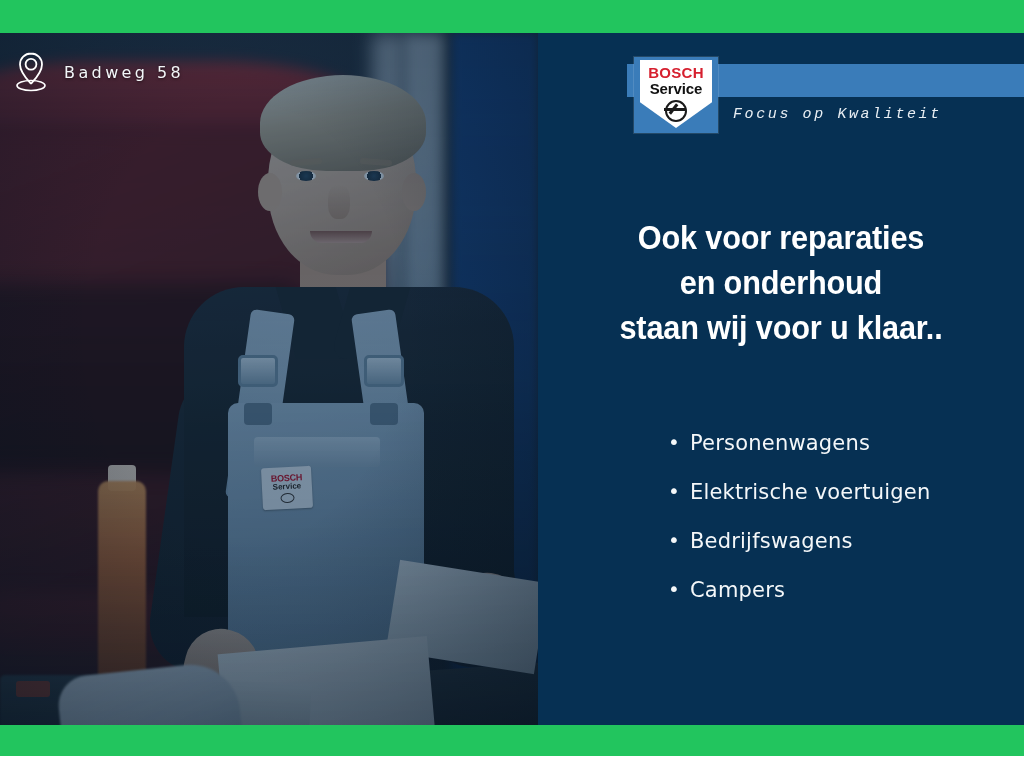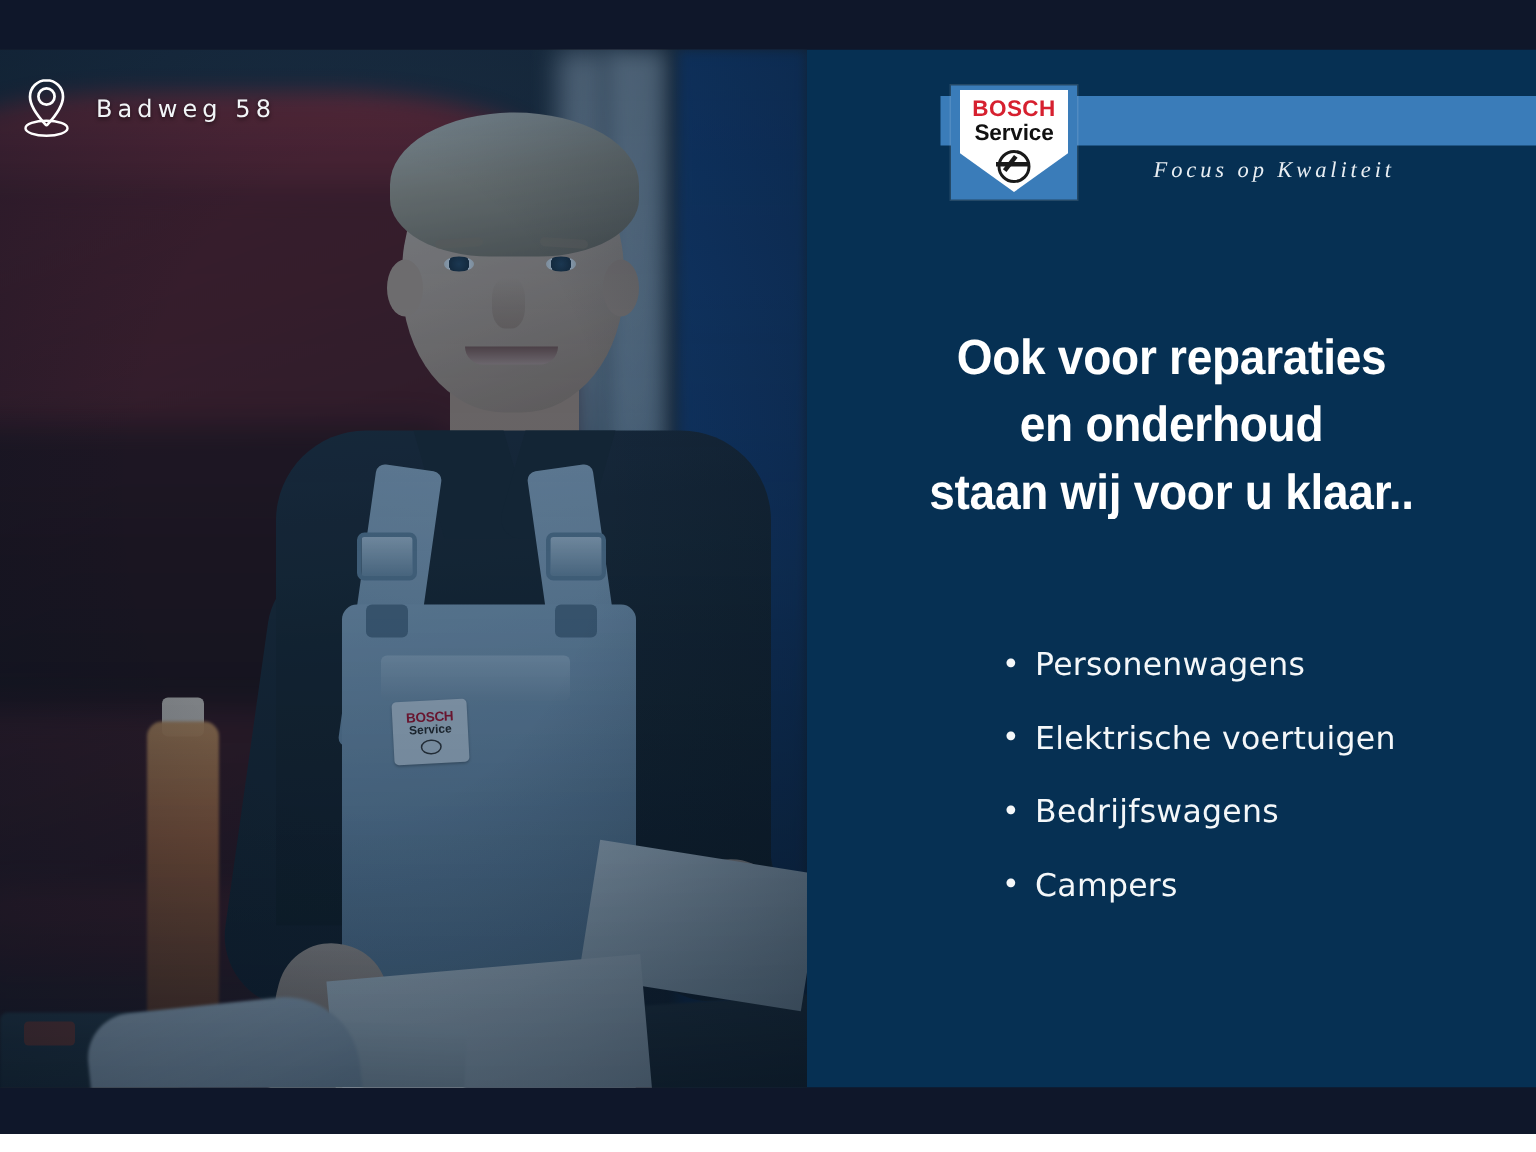--- a/index.html
+++ b/index.html
@@ -1,18 +1,18 @@
 <!DOCTYPE html>
 <html><head>
 <meta charset="utf-8">
 <style>
   html,body{margin:0;padding:0;background:#ffffff;}
   body{width:1024px;height:768px;overflow:hidden;font-family:"Liberation Sans",sans-serif;}
 
-  .stage{position:relative;width:1024px;height:756px;background:#0f172a;}
+  .stage{position:relative;width:1024px;height:756px;background:#22c55e;}
 
   
   .banner{position:absolute;left:0;top:33px;width:1024px;height:692px;overflow:hidden;}
 
   
   .photo{position:absolute;left:0;top:0;width:538px;height:692px;overflow:hidden;background:#16212c;}
   .photo-scene{position:absolute;inset:0;}
 
   
   .bg-wall{position:absolute;inset:0;
@@ -155,21 +155,21 @@
     font-size:15px;letter-spacing:-.1px;line-height:1;margin-top:1px;}
   .bosch-armature{width:18px;height:18px;border:2px solid #1a1a1a;border-radius:50%;
     margin-top:4px;position:relative;}
   .bosch-armature::before{content:"";position:absolute;left:-3px;top:6px;width:22px;height:3px;background:#1a1a1a;}
   .bosch-armature::after{content:"";position:absolute;left:5px;top:1px;width:3px;height:12px;
     background:#1a1a1a;transform:rotate(38deg);}
 
   .company{position:absolute;left:198px;top:11px;color:#ffffff;font-size:20px;font-weight:700;
     font-family:"Liberation Sans",sans-serif;letter-spacing:.1px;}
   .tagline{position:absolute;left:195px;top:49px;color:#e8eef3;font-size:15px;font-style:italic;
-    letter-spacing:2.6px;font-family:Liberation Serif, serif;margin-left:36px;}
+    letter-spacing:2.6px;font-family:Liberation Mono, monospace;}
 
   
   .headline{position:absolute;left:0;top:182px;width:486px;text-align:center;color:#ffffff;
     font-family:"Liberation Sans",sans-serif;font-weight:700;font-size:33px;line-height:1.37;
     letter-spacing:-.2px;transform:scaleX(.93);transform-origin:50% 0;}
 
   
   .bullets{position:absolute;left:118px;top:388px;width:360px;
     list-style:none;margin:12px;padding:0;}
   .bullets li{color:#f4f7f9;font-size:21px;line-height:1;margin-bottom:28px;

